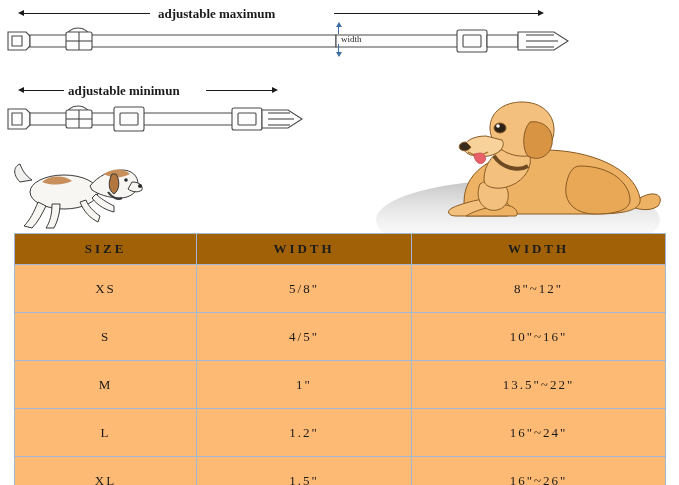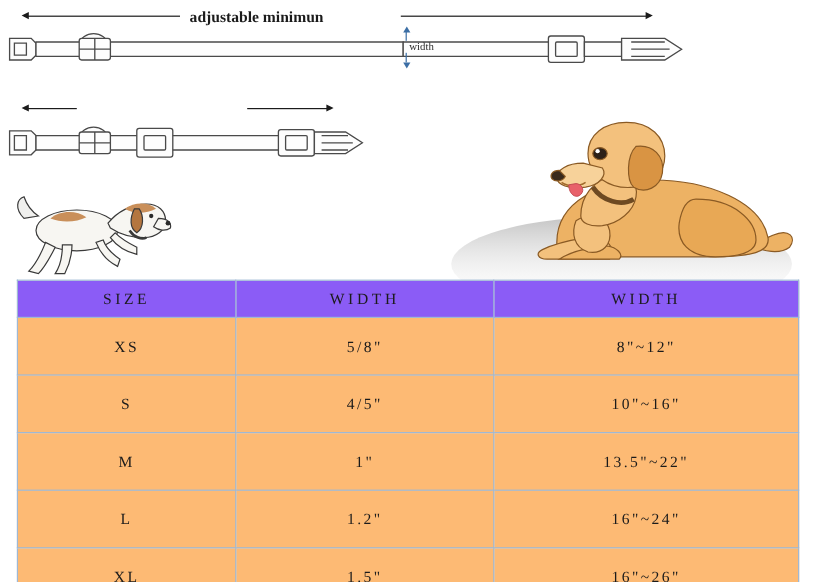--- a/index.html
+++ b/index.html
@@ -97,23 +97,24 @@
     border: 1px solid #9fb8d4;
     height: 45px;
     text-align: center;
     vertical-align: middle;
     font-size: 13px;
     font-weight: normal;
     color: #1b1b1b;
     letter-spacing: 2px;
   }
   .size-table thead th {
-    background: #8b5cf6;
+    background: #a16207;
     height: 28px;
     letter-spacing: 3px;
+    font-weight: bold;
   }
   .size-table tbody tr {
     background: #fdba74;
   }
   .size-table col.c1 { width: 182px; }
   .size-table col.c2 { width: 215px; }
   .size-table col.c3 { width: 254px; }
 
   
   #running-dog {
@@ -159,21 +160,21 @@
       <line x1="520" y1="17" x2="548" y2="17"></line>
       <line x1="520" y1="23" x2="552" y2="23"></line>
       <line x1="520" y1="29" x2="548" y2="29"></line>
     </g>
   </svg>
 
   <div class="hline" style="left:20px; top:13px; width:130px;"></div>
   <div class="arrow arrow-left" style="left:18px; top:10px;"></div>
   <div class="hline" style="left:334px; top:13px; width:208px;"></div>
   <div class="arrow arrow-right" style="left:538px; top:10px;"></div>
-  <div class="diagram-label" id="label-max">adjustable minimun</div>
+  <div class="diagram-label" id="label-max">adjustable maximum</div>
 
   <div class="vline" style="left:338px; top:26px; height:8px;"></div>
   <div class="arrow arrow-up" style="left:336px; top:22px;"></div>
   <div class="vline" style="left:338px; top:44px; height:8px;"></div>
   <div class="arrow arrow-down" style="left:336px; top:52px;"></div>
   <div class="width-label">width</div>
 
   <svg class="collar" id="collar-min" style="left:6px; top:95px;" width="300" height="44" viewBox="0 0 300 44">
     <g fill="none" stroke="#4a4a4a" stroke-width="1.1">
       <path d="M2 14 L20 14 L24 18 L24 30 L20 34 L2 34 L2 14 Z" fill="#fdfdfd"></path>
@@ -195,20 +196,21 @@
       <line x1="262" y1="18" x2="284" y2="18"></line>
       <line x1="262" y1="24" x2="288" y2="24"></line>
       <line x1="262" y1="30" x2="284" y2="30"></line>
     </g>
   </svg>
 
   <div class="hline" style="left:20px; top:90px; width:44px;"></div>
   <div class="arrow arrow-left" style="left:18px; top:87px;"></div>
   <div class="hline" style="left:206px; top:90px; width:70px;"></div>
   <div class="arrow arrow-right" style="left:272px; top:87px;"></div>
+  <div class="diagram-label" id="label-min">adjustable minimun</div>
 
   <svg id="running-dog" viewBox="0 0 136 78">
     <g>
 
       <path d="M12 30 C4 22 6 14 12 12 C14 18 18 24 24 28 Z" fill="#f0f0ee" stroke="#3a3a3a" stroke-width="1"></path>
 
       <ellipse cx="56" cy="40" rx="34" ry="17" fill="#f7f6f2" stroke="#3a3a3a" stroke-width="1"></ellipse>
 
       <path d="M34 30 C42 23 56 23 64 29 C56 33 44 34 34 30 Z" fill="#c98f5a"></path>
 

